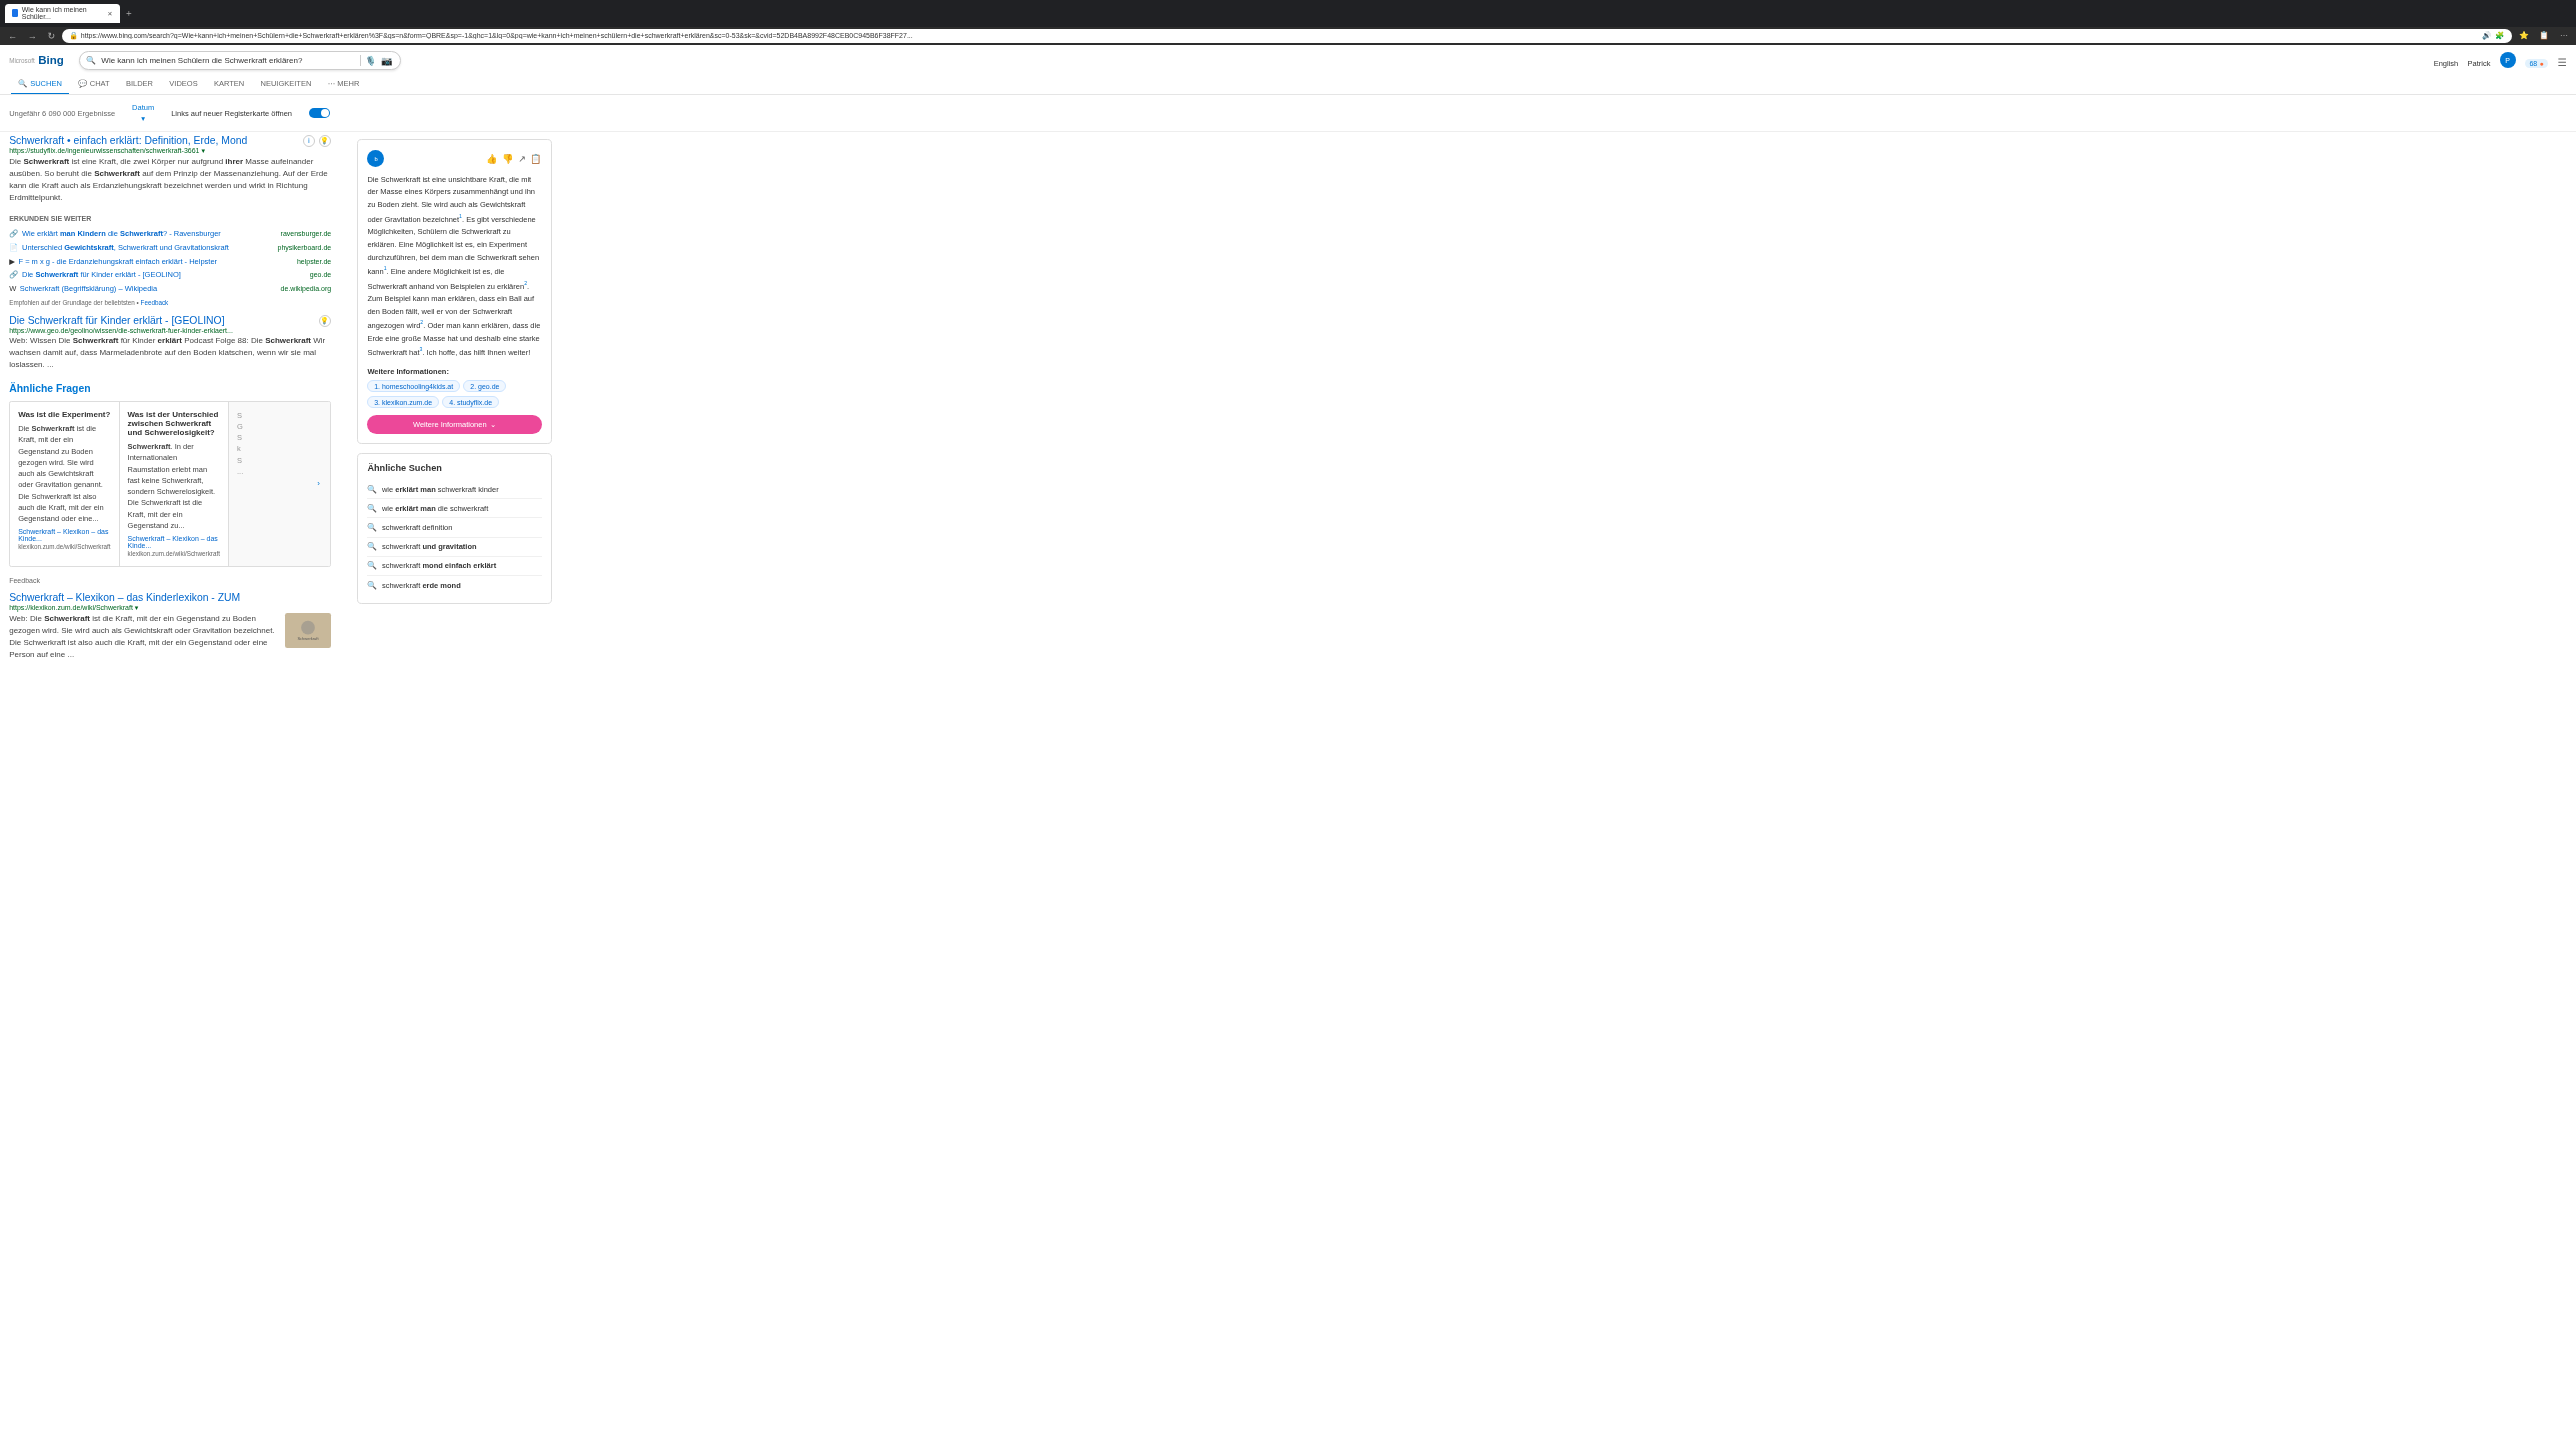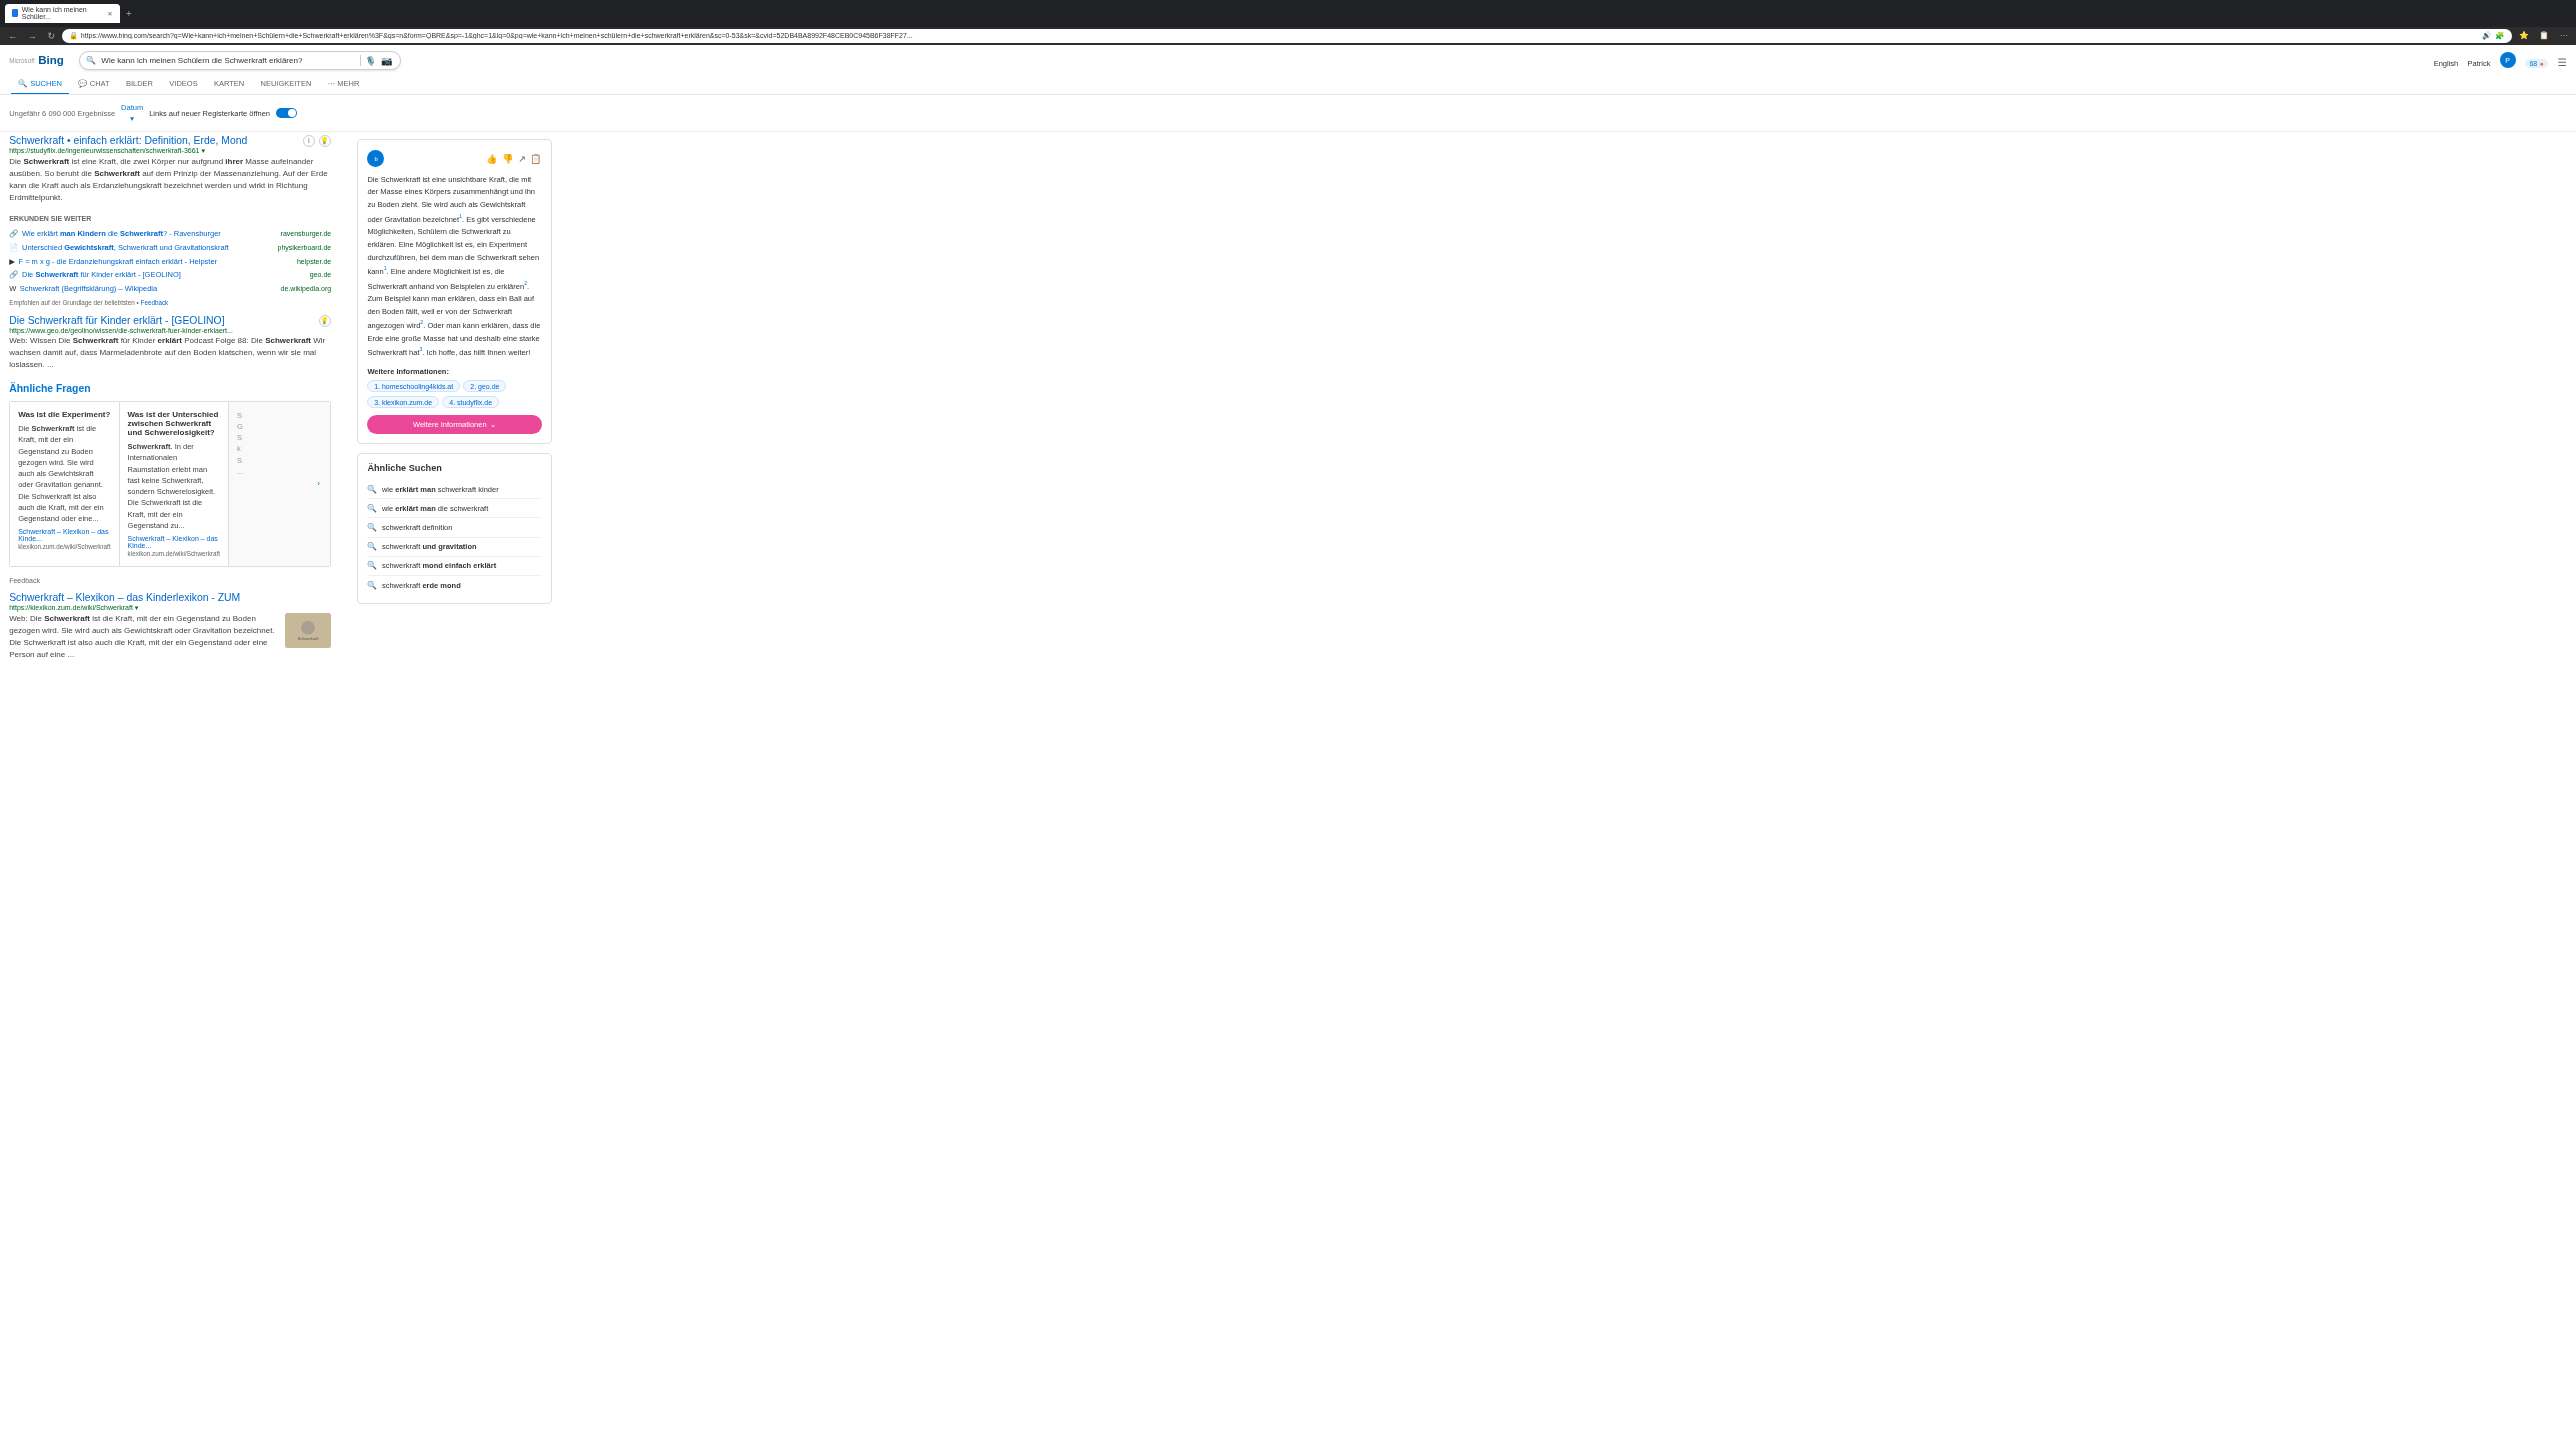--- a/index.html
+++ b/index.html
@@ -41,21 +41,21 @@
     
     .nav-tabs { display: flex; align-items: center; gap: 2.3px; padding: 0 2.3px; border-bottom: none; }
     .nav-tab { padding: 4.6px 7px; font-size: 7.5px; color: #666; cursor: pointer; text-decoration: none; display: flex; align-items: center; gap: 2.3px; border-bottom: 1.2px solid transparent; }
     .nav-tab.active { color: #0078d4; border-bottom: 1.2px solid #0078d4; }
     .nav-tab-icon { font-size: 7.5px; }
 
     
     .content-area { display: flex; gap: 26px; padding: 0 9.2px; max-width: 690px; }
 
     
-    .filter-bar { padding: 4.6px 0; display: flex; align-items: center; gap: 6px; color: #666; font-size: 7.5px; }
+    .filter-bar { padding: 4.6px 0; display: flex; align-items: center; gap: 17px; color: #666; font-size: 7.5px; }
     .filter-bar .results-count { color: #666; }
     .filter-dropdown { cursor: pointer; color: #0078d4; display: flex; align-items: center; gap: 2.3px; flex-direction: column; }
     .filter-toggle-link { color: #333; cursor: pointer; }
     .toggle { width: 21px; height: 10.4px; background: #0078d4; border-radius: 5.2px; cursor: pointer; position: relative; }
     .toggle::after { content: ''; position: absolute; right: 1.2px; top: 1.2px; width: 8px; height: 8px; background: #fff; border-radius: 50%; }
 
     
     .main-results { flex: 1; min-width: 0; max-width: 322px; padding-top: 2.3px; }
 
     

